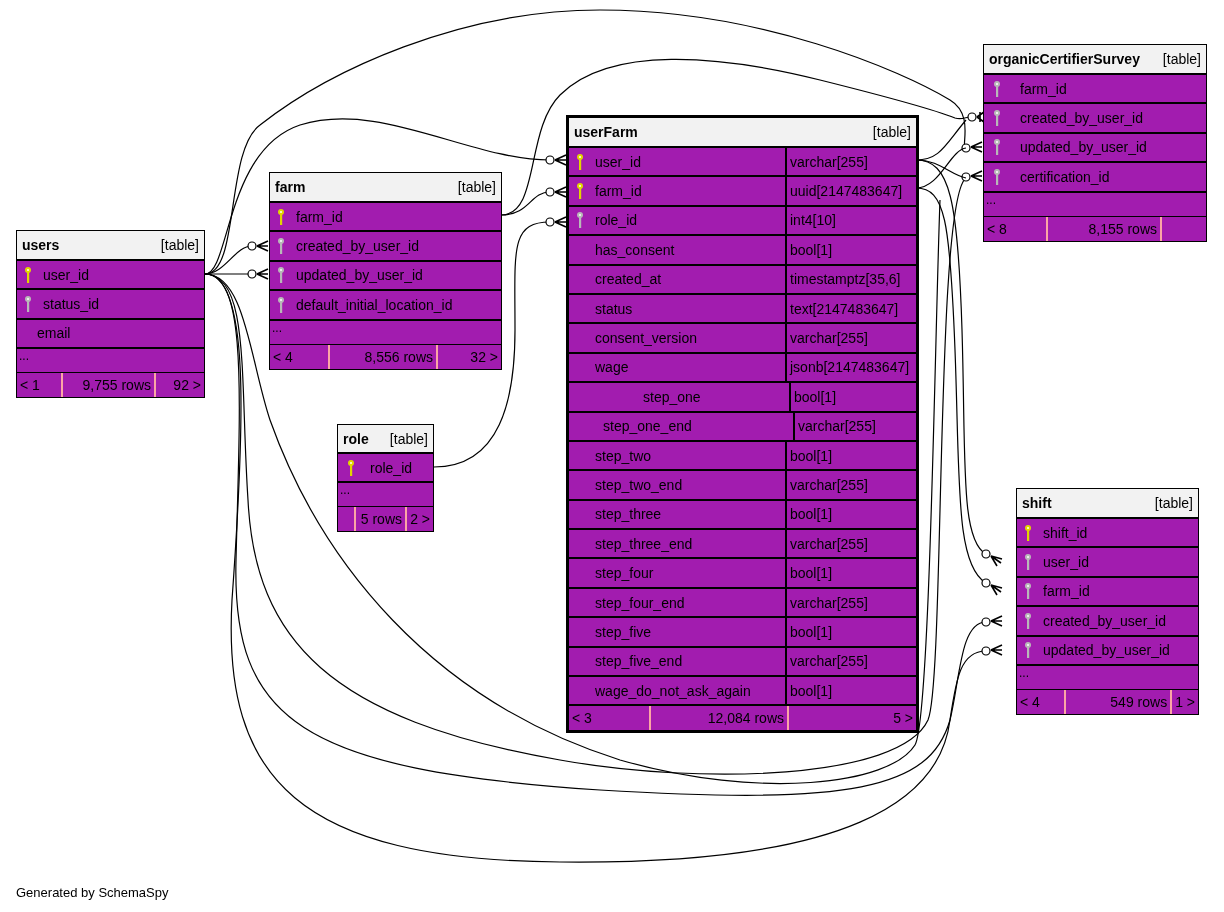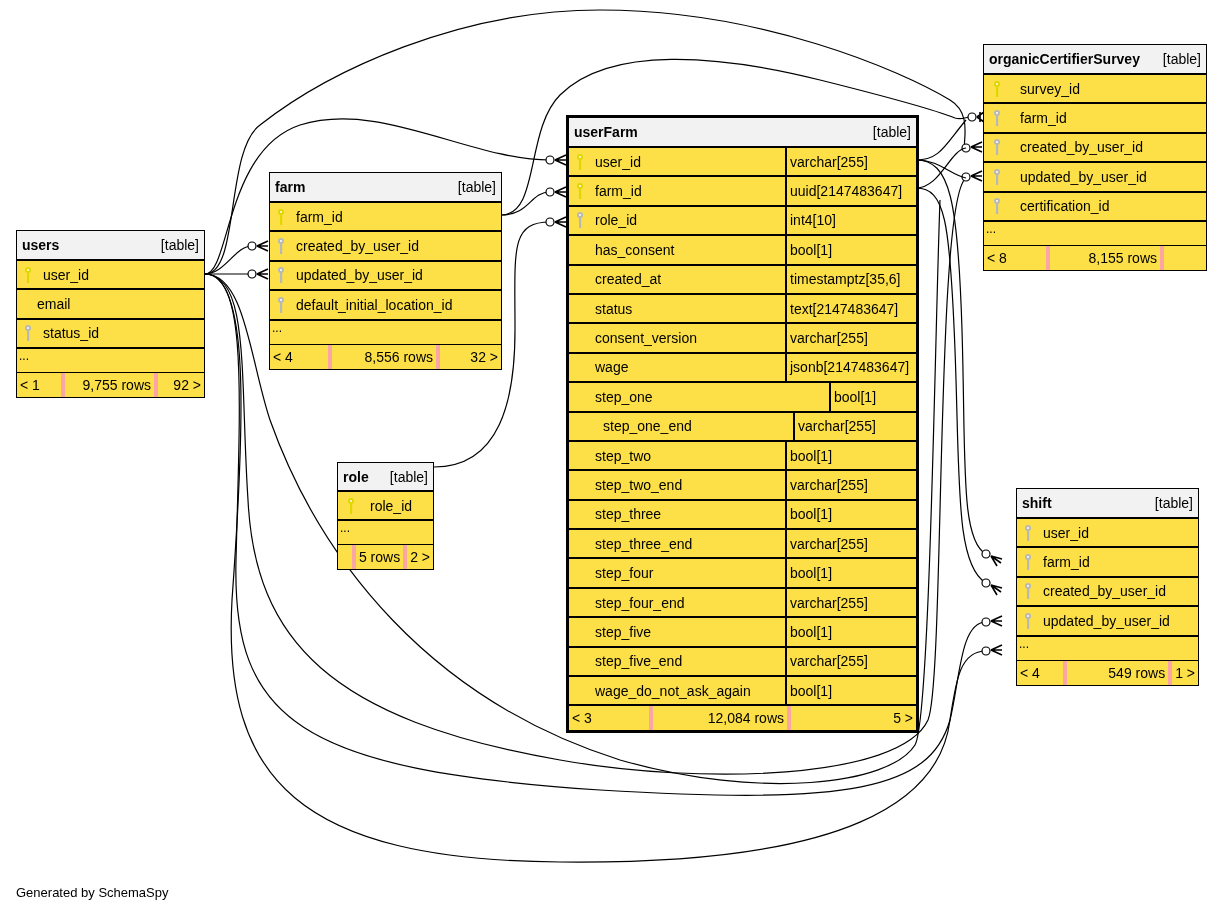--- a/index.html
+++ b/index.html
@@ -2,35 +2,35 @@
 <html><head>
 <meta charset="utf-8">
 <style>
   html, body { margin: 0; padding: 0; background: #ffffff; }
   body { width: 1224px; height: 912px; position: relative; overflow: hidden;
          font-family: "Liberation Sans", sans-serif; font-size: 14px; color: #000; }
   #edges { position: absolute; left: 0; top: 0; width: 1224px; height: 912px; z-index: 1; pointer-events: none; }
   #edges path { fill: none; stroke: #000; stroke-width: 1.2; }
   #edges circle { fill: #fff; stroke: #000; stroke-width: 1.2; }
   #edges .crow { fill: none; stroke: #000; stroke-width: 1.6; }
-  .tbl { position: absolute; z-index: 2; background: #fde047; border: 1px solid #000; box-sizing: border-box; }
+  .tbl { position: absolute; z-index: 2; background: #a21caf; border: 1px solid #000; box-sizing: border-box; }
   .tbl.focus { border: 3px solid #000; }
   .tbl .hdr { display: flex; justify-content: space-between; align-items: center; background: #f2f2f2;
               border-bottom: 2px solid #000; box-sizing: border-box; padding: 0 5px; height: 30px; }
   .tbl .hdr .name { font-weight: bold; font-size: 14px; }
   .tbl .hdr .kind { font-size: 14px; }
   .tbl .row { display: flex; align-items: center; border-bottom: 2px solid #000; box-sizing: border-box; height: 29.4px; }
   .tbl .row .col { display: flex; align-items: center; padding-left: 6px; box-sizing: border-box; white-space: nowrap; }
   .tbl .row .type { border-left: 2px solid #000; height: 100%; display: flex; align-items: center; padding-left: 3px; box-sizing: border-box; white-space: nowrap; }
   .key { display: inline-block; width: 14px; height: 18px; margin-right: 6px; flex: none; }
   .key.none { visibility: hidden; }
   .tbl .more { height: 24px; border-bottom: 1px solid #000; box-sizing: border-box; padding-left: 2px; font-size: 12px; line-height: 14px; }
   .tbl .foot { display: flex; height: 24px; box-sizing: border-box; }
   .tbl .foot div { display: flex; align-items: center; box-sizing: border-box; padding: 0 3px; white-space: nowrap; }
-  .tbl .foot div + div { border-left: 4px solid #fca5a5; }
+  .tbl .foot div + div { border-left: 2px solid #fca5a5; }
   .footer-note { position: absolute; left: 16px; top: 885px; font-size: 13px; z-index: 2; }
 </style>
 </head>
 <body>
 
 <svg id="edges" xmlns="http://www.w3.org/2000/svg" width="1224" height="912">
 
   <path d="M205,274 C225,274 235,246 252,246"></path>
   <circle cx="252" cy="246" r="4"></circle>
   <path class="crow" d="M257,246 L268,241 M257,246 L268,251 M257,246 L268,246"></path>
@@ -96,36 +96,36 @@
         <span class="key"><svg width="14" height="18" viewBox="0 0 14 18">
             <circle cx="5" cy="4" r="3" fill="#e0d600"></circle>
             <rect x="4" y="6" width="2.2" height="11" fill="#e0d600"></rect>
             <circle cx="5" cy="4" r="1" fill="#fff"></circle>
           </svg></span>
         <span>user_id</span>
       </div>
     </div>
   <div class="row">
       <div class="col">
+        <span class="key fk"><svg width="14" height="18" viewBox="0 0 14 18">
+            <circle cx="5" cy="4" r="3" fill="#b8b8b8"></circle>
+            <rect x="4" y="6" width="2.2" height="11" fill="#b8b8b8"></rect>
+            <circle cx="5" cy="4" r="1" fill="#fff"></circle>
+          </svg></span>
+        <span>status_id</span>
+      </div>
+    </div>
+  <div class="row">
+      <div class="col">
         <span class="key none"><svg width="14" height="18" viewBox="0 0 14 18">
             <circle cx="5" cy="4" r="3" fill="#e0d600"></circle>
             <rect x="4" y="6" width="2.2" height="11" fill="#e0d600"></rect>
             <circle cx="5" cy="4" r="1" fill="#fff"></circle>
           </svg></span>
         <span style="margin-left:-6px">email</span>
-      </div>
-    </div>
-  <div class="row">
-      <div class="col">
-        <span class="key fk"><svg width="14" height="18" viewBox="0 0 14 18">
-            <circle cx="5" cy="4" r="3" fill="#b8b8b8"></circle>
-            <rect x="4" y="6" width="2.2" height="11" fill="#b8b8b8"></rect>
-            <circle cx="5" cy="4" r="1" fill="#fff"></circle>
-          </svg></span>
-        <span>status_id</span>
       </div>
     </div>
   <div class="more">...</div>
   <div class="foot">
     <div style="width:44px">&lt; 1</div>
     <div style="width:93px; justify-content:flex-end">9,755 rows</div>
     <div style="flex:1; justify-content:flex-end">92 &gt;</div>
   </div>
 </div>
 
@@ -175,21 +175,21 @@
       </div>
     </div>
   <div class="more">...</div>
   <div class="foot">
     <div style="width:58px">&lt; 4</div>
     <div style="width:108px; justify-content:flex-end">8,556 rows</div>
     <div style="flex:1; justify-content:flex-end">32 &gt;</div>
   </div>
 </div>
 
-<div class="tbl" style="left:337px; top:424px; width:97px;margin-top:38px;">
+<div class="tbl" style="left:337px; top:424px; width:97px;">
   <div class="hdr" style="height:29px">
     <span class="name">role</span>
     <span class="kind">[table]</span>
   </div>
   <div class="row">
       <div class="col" style="padding-left:8px">
         <span class="key" style="margin-right:10px"><svg width="14" height="18" viewBox="0 0 14 18">
             <circle cx="5" cy="4" r="3" fill="#e0d600"></circle>
             <rect x="4" y="6" width="2.2" height="11" fill="#e0d600"></rect>
             <circle cx="5" cy="4" r="1" fill="#fff"></circle>
@@ -293,21 +293,21 @@
           <span class="key none"><svg width="14" height="18" viewBox="0 0 14 18">
               <circle cx="5" cy="4" r="3" fill="#e0d600"></circle>
               <rect x="4" y="6" width="2.2" height="11" fill="#e0d600"></rect>
               <circle cx="5" cy="4" r="1" fill="#fff"></circle>
             </svg></span>
           <span>wage</span>
         </div>
         <div class="type" style="flex: 1 1 0%;">jsonb[2147483647]</div>
       </div>
       <div class="row">
-        <div class="col" style="width: 260px;">
+        <div class="col" style="width: 172px; margin-left: 48px;">
           <span class="key none"><svg width="14" height="18" viewBox="0 0 14 18">
               <circle cx="5" cy="4" r="3" fill="#e0d600"></circle>
               <rect x="4" y="6" width="2.2" height="11" fill="#e0d600"></rect>
               <circle cx="5" cy="4" r="1" fill="#fff"></circle>
             </svg></span>
           <span>step_one</span>
         </div>
         <div class="type" style="flex: 1 1 0%;">bool[1]</div>
       </div>
       <div class="row">
@@ -426,30 +426,20 @@
     <div style="width:138px; justify-content:flex-end">12,084 rows</div>
     <div style="flex:1; justify-content:flex-end">5 &gt;</div>
   </div>
 </div>
 
 <div class="tbl" style="left:983px; top:44px; width:224px;">
   <div class="hdr">
     <span class="name">organicCertifierSurvey</span>
     <span class="kind">[table]</span>
   </div>
-  <div class="row">
-      <div class="col" style="padding-left:8px">
-        <span class="key" style="margin-right:14px"><svg width="14" height="18" viewBox="0 0 14 18">
-            <circle cx="5" cy="4" r="3" fill="#e0d600"></circle>
-            <rect x="4" y="6" width="2.2" height="11" fill="#e0d600"></rect>
-            <circle cx="5" cy="4" r="1" fill="#fff"></circle>
-          </svg></span>
-        <span>survey_id</span>
-      </div>
-    </div>
   <div class="row">
       <div class="col" style="padding-left:8px">
         <span class="key fk" style="margin-right:14px"><svg width="14" height="18" viewBox="0 0 14 18">
             <circle cx="5" cy="4" r="3" fill="#b8b8b8"></circle>
             <rect x="4" y="6" width="2.2" height="11" fill="#b8b8b8"></rect>
             <circle cx="5" cy="4" r="1" fill="#fff"></circle>
           </svg></span>
         <span>farm_id</span>
       </div>
     </div>
@@ -491,20 +481,30 @@
   </div>
 </div>
 
 <div class="tbl" style="left:1016px; top:488px; width:183px;">
   <div class="hdr">
     <span class="name">shift</span>
     <span class="kind">[table]</span>
   </div>
   <div class="row">
       <div class="col">
+        <span class="key"><svg width="14" height="18" viewBox="0 0 14 18">
+            <circle cx="5" cy="4" r="3" fill="#e0d600"></circle>
+            <rect x="4" y="6" width="2.2" height="11" fill="#e0d600"></rect>
+            <circle cx="5" cy="4" r="1" fill="#fff"></circle>
+          </svg></span>
+        <span>shift_id</span>
+      </div>
+    </div>
+  <div class="row">
+      <div class="col">
         <span class="key fk"><svg width="14" height="18" viewBox="0 0 14 18">
             <circle cx="5" cy="4" r="3" fill="#b8b8b8"></circle>
             <rect x="4" y="6" width="2.2" height="11" fill="#b8b8b8"></rect>
             <circle cx="5" cy="4" r="1" fill="#fff"></circle>
           </svg></span>
         <span>user_id</span>
       </div>
     </div>
   <div class="row">
       <div class="col">

